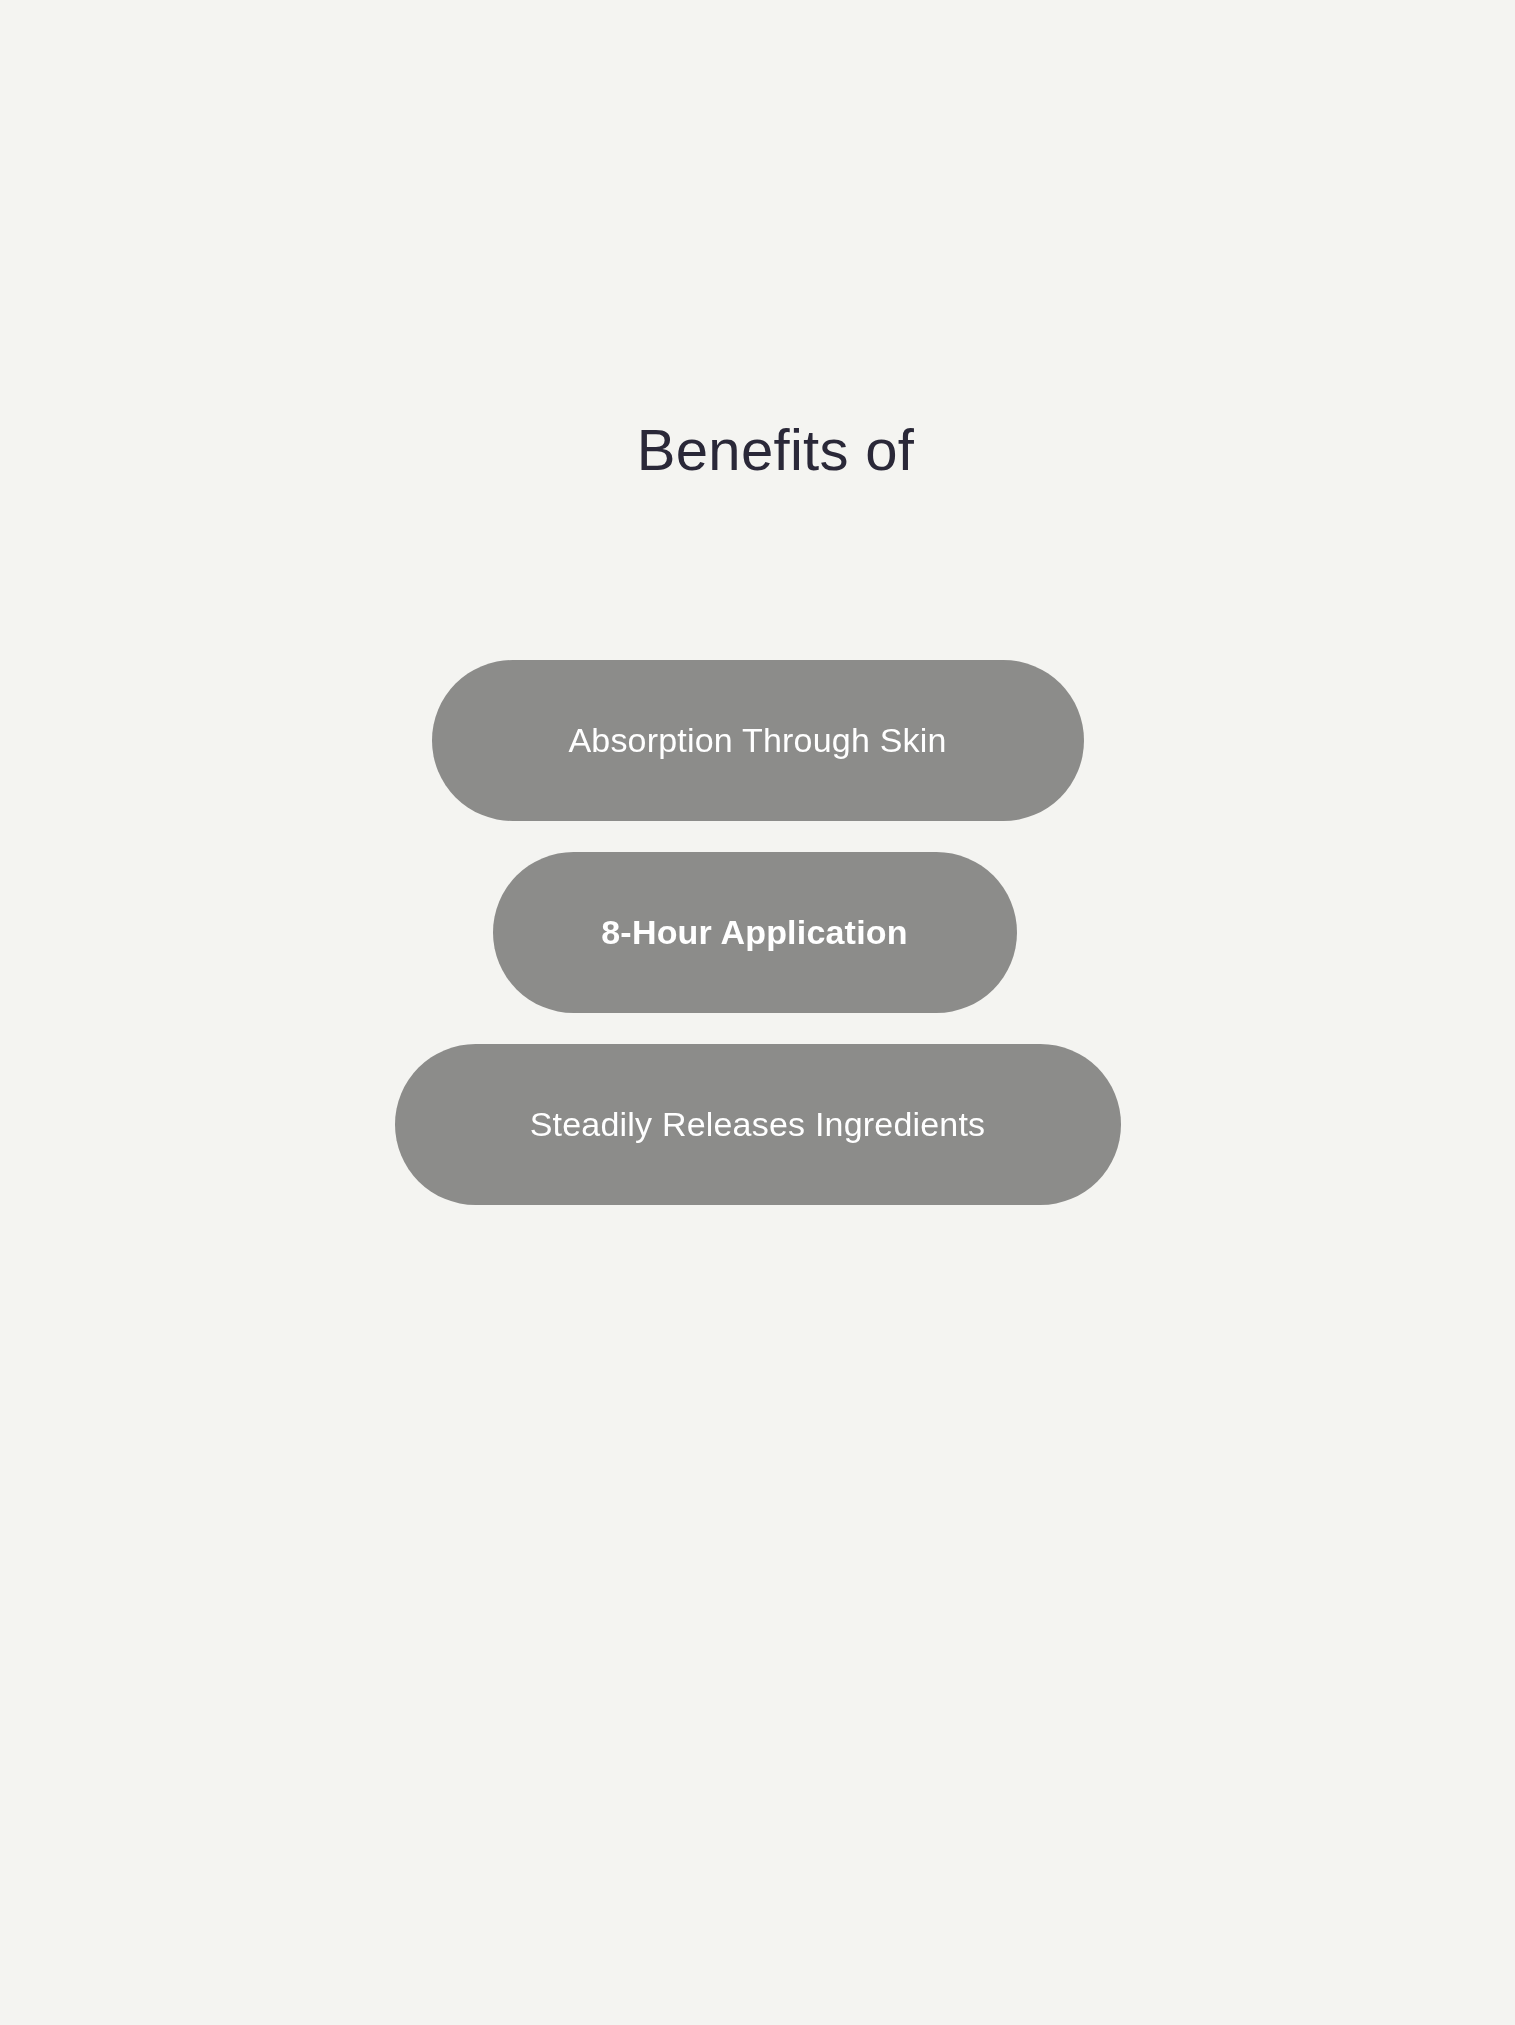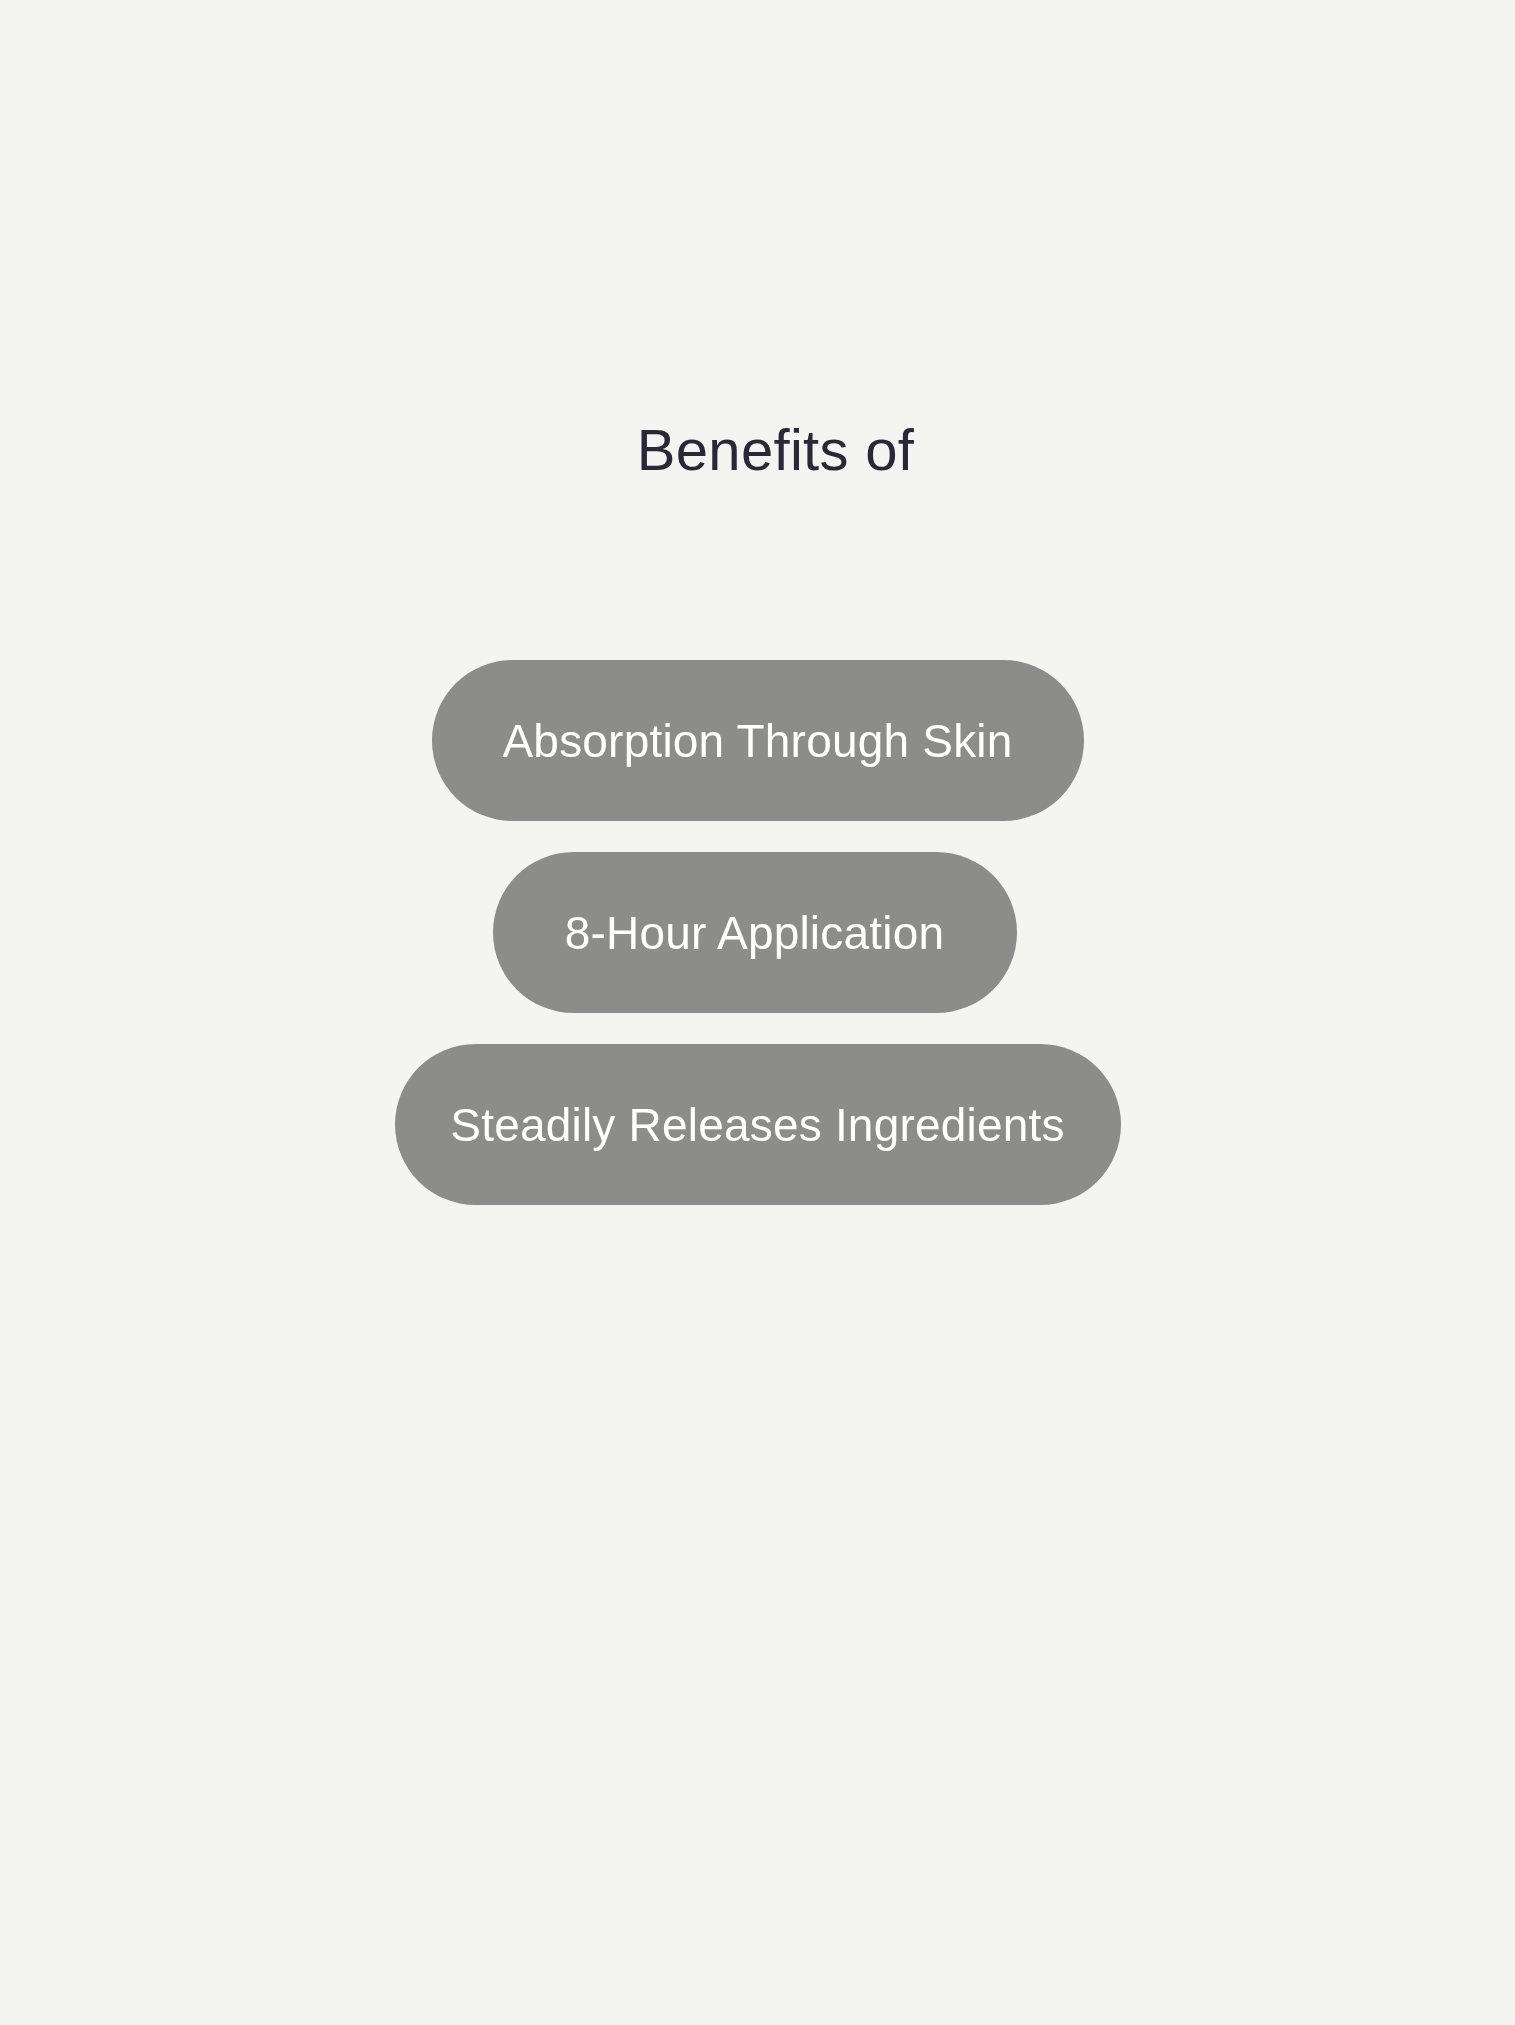--- a/index.html
+++ b/index.html
@@ -41,27 +41,27 @@
       gap: 31px;
     }
     .pill {
       height: 161px;
       border-radius: 81px;
       background: #8c8c8a;
       color: #ffffff;
       display: flex;
       align-items: center;
       justify-content: center;
-      font-size: 46px;
+      font-size: 34px;
       letter-spacing: 0.2px;
       box-sizing: border-box;
       position: relative;
     }
     .pill-1 { width: 652px; margin-left: 0px; }
-    .pill-2 { width: 524px; margin-left: -6px; }
+    .pill-2 { width: 524px; margin-left: -6px; font-weight: bold; }
     .pill-3 { width: 726px; margin-left: 0px; }
     .pill-4 { width: 1099px; margin-left: 0px; }
     .pill-5 { width: 877px; margin-left: 0px; }
   </style>
 </head>
 <body>
 
 <h1 class="title">
   <span>Benefits of</span>
 </h1>

